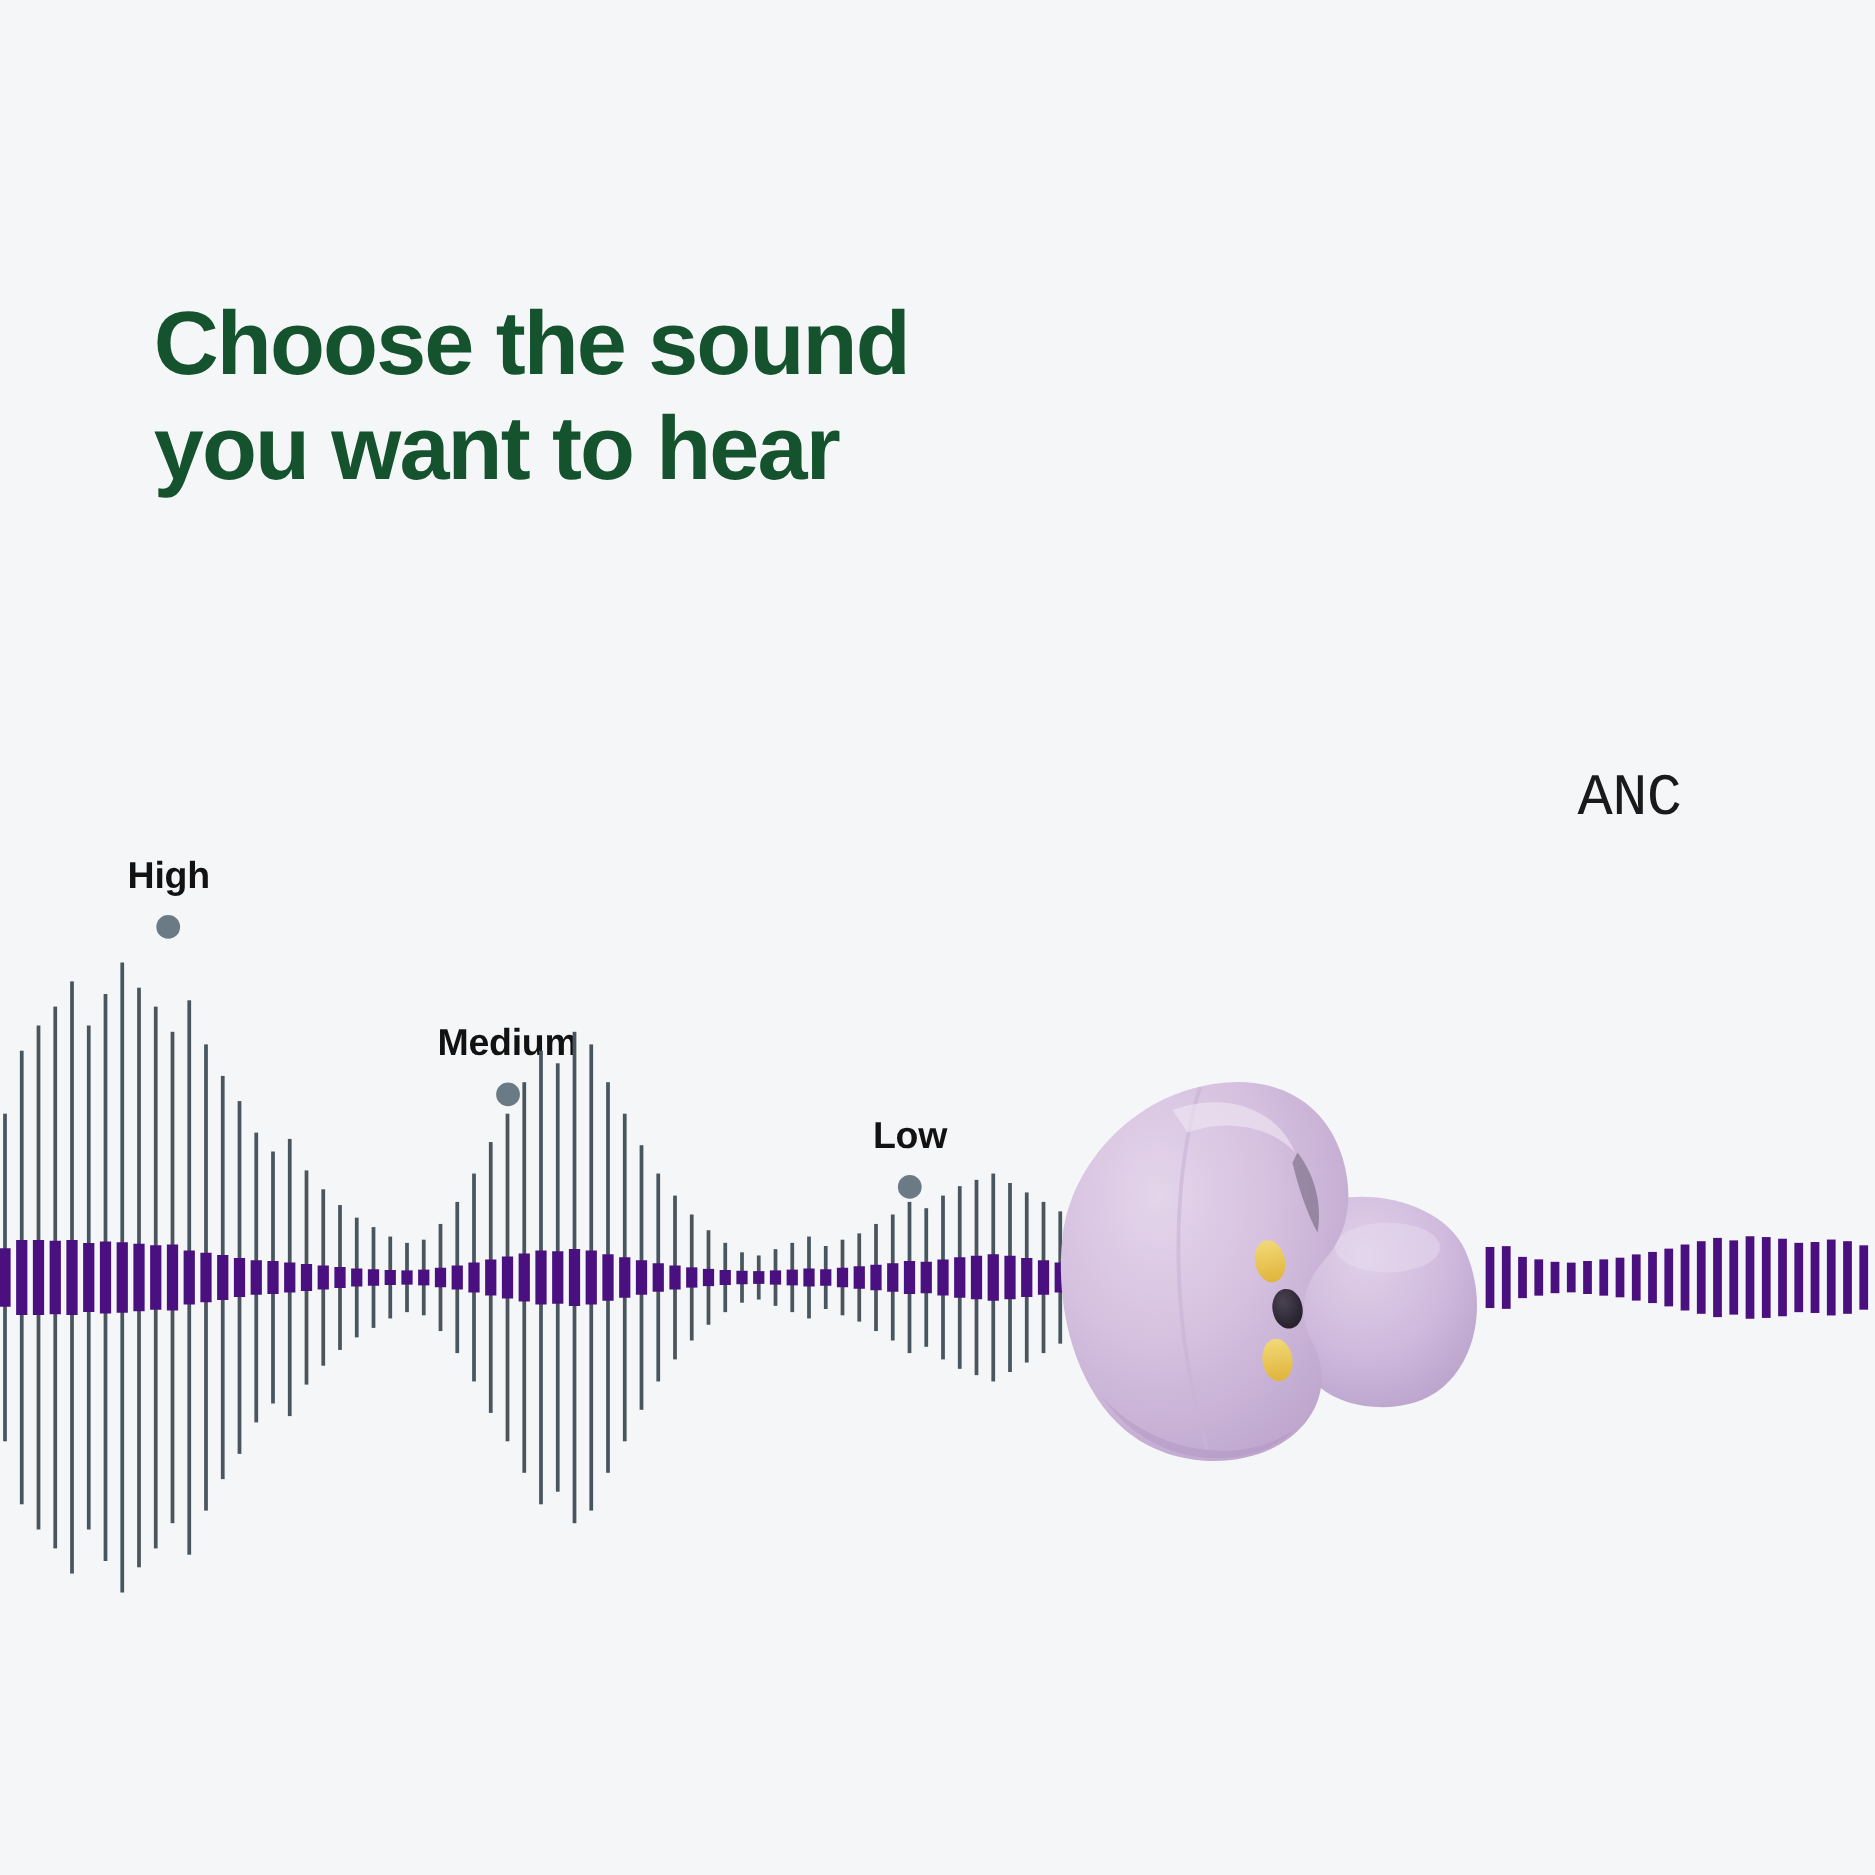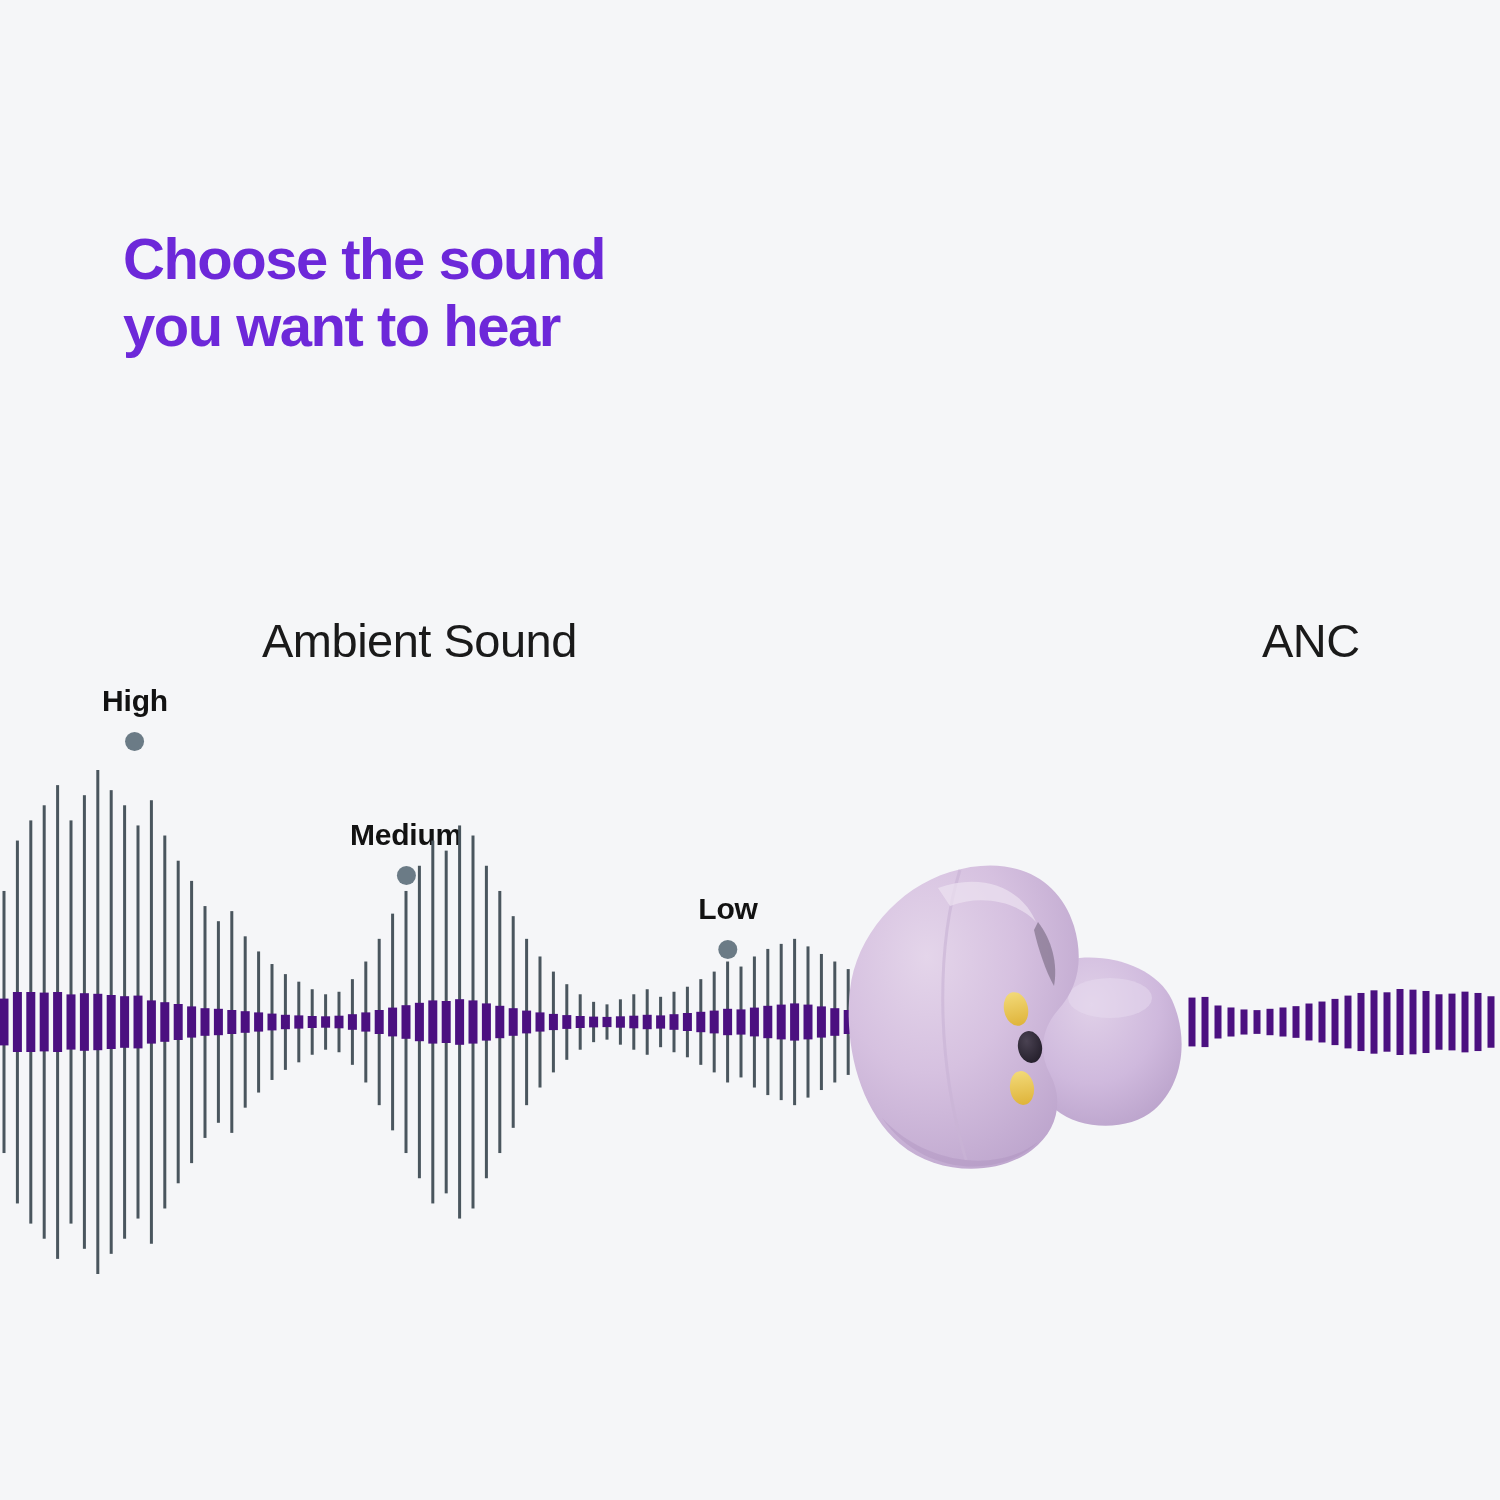--- a/index.html
+++ b/index.html
@@ -24,39 +24,39 @@
     height: 1500px;
     background: #f5f6f8;
   }
 
   
   #headline {
     position: absolute;
     left: 123px;
     top: 186px;
     width: 1000px;
-    font-size: 58px;
+    font-size: 72px;
     line-height: 1.16;
     font-weight: 700;
     letter-spacing: -1.5px;
-    color: #6d28d9;
+    color: #14532d;
     white-space: pre-line;
   }
 
   
   .section-caption {
     position: absolute;
     font-size: 47px;
     font-weight: 400;
     color: #1a1a1a;
     letter-spacing: -0.5px;
     white-space: nowrap;
   }
   #caption-ambient { left: 262px; top: 613px; }
-  #caption-anc     { left: 1262px; top: 613px; }
+  #caption-anc     { left: 1262px; top: 613px; font-family: Liberation Mono, monospace; }
 
   
   .level-marker {
     position: absolute;
     transform: translateX(-50%);
     text-align: center;
     white-space: nowrap;
   }
   .level-marker .level-label {
     font-size: 30px;
@@ -95,21 +95,20 @@
   }
 </style>
 </head>
 <body>
 
 <div id="stage">
 
   <h1 id="headline">Choose the sound
 you want to hear</h1>
 
-  <div class="section-caption" id="caption-ambient">Ambient Sound</div>
 
   <div class="section-caption" id="caption-anc">ANC</div>
 
   <div id="level-markers">
       <div class="level-marker" style="left: 135px; top: 686px;">
         <span class="level-label">High</span>
         <span class="level-dot" style="background: rgb(107, 123, 134);"></span>
       </div>
       <div class="level-marker" style="left: 406px; top: 820px; text-align: center;">
         <span class="level-label">Medium</span>

